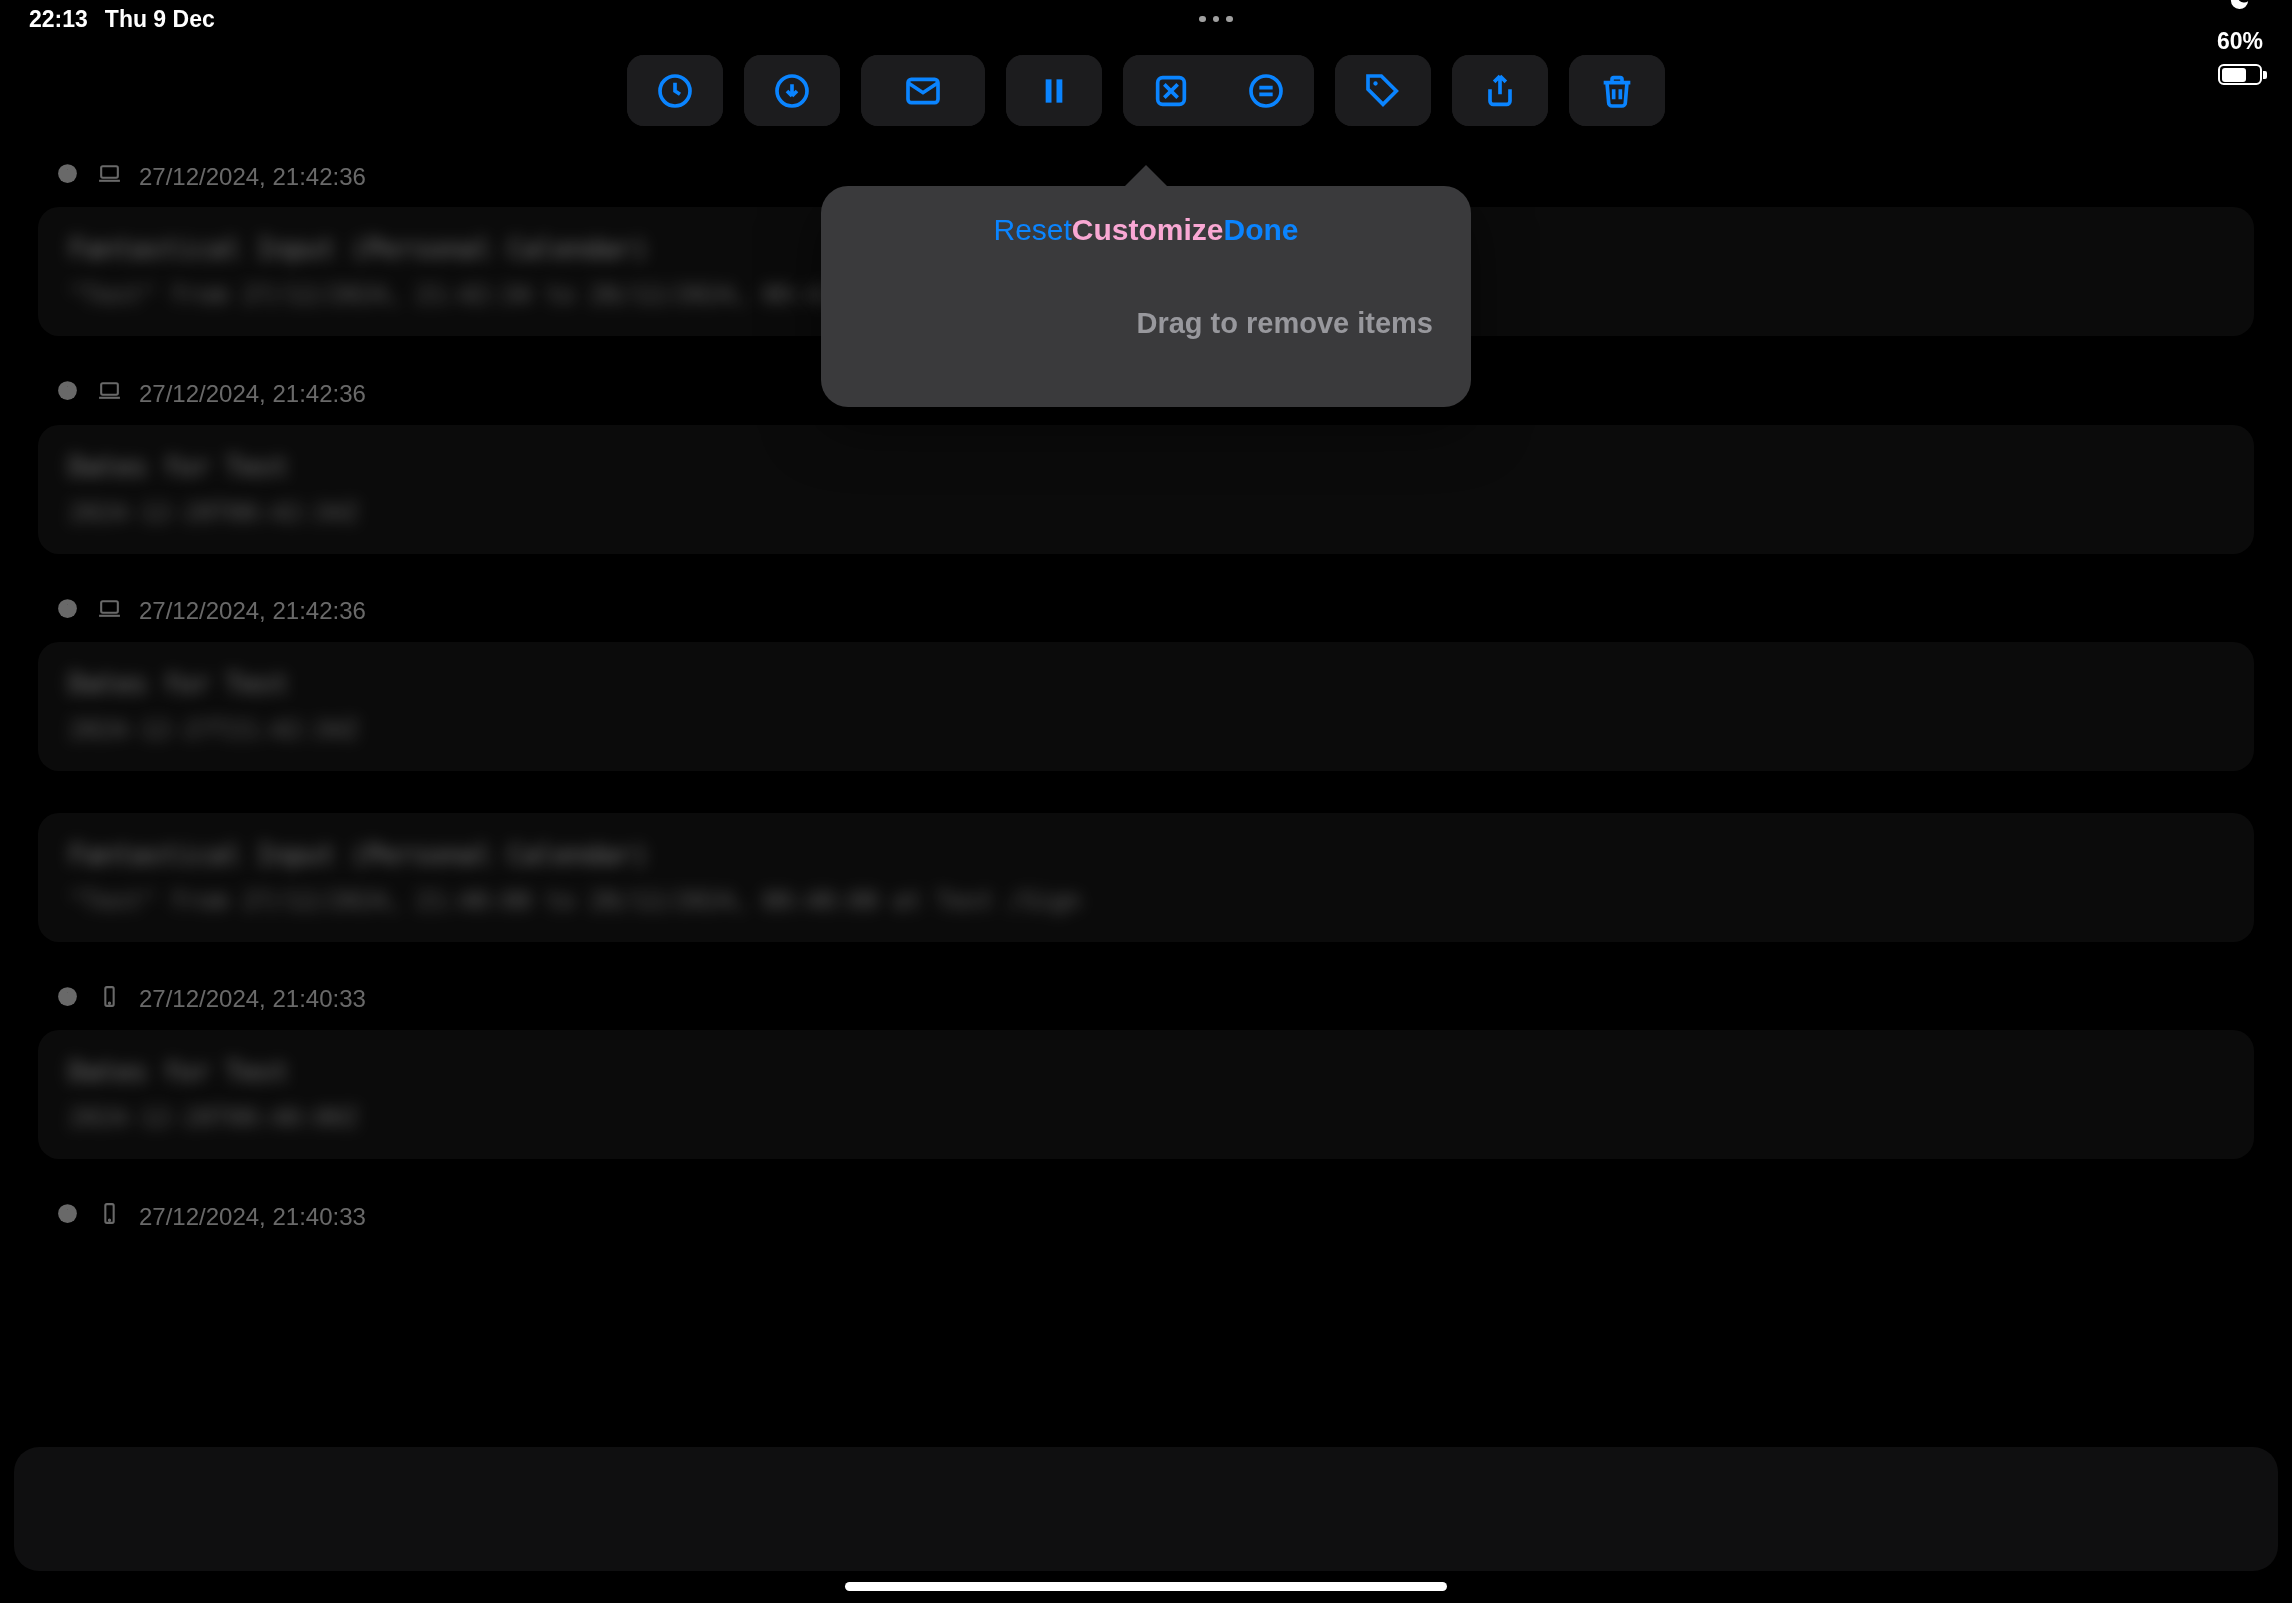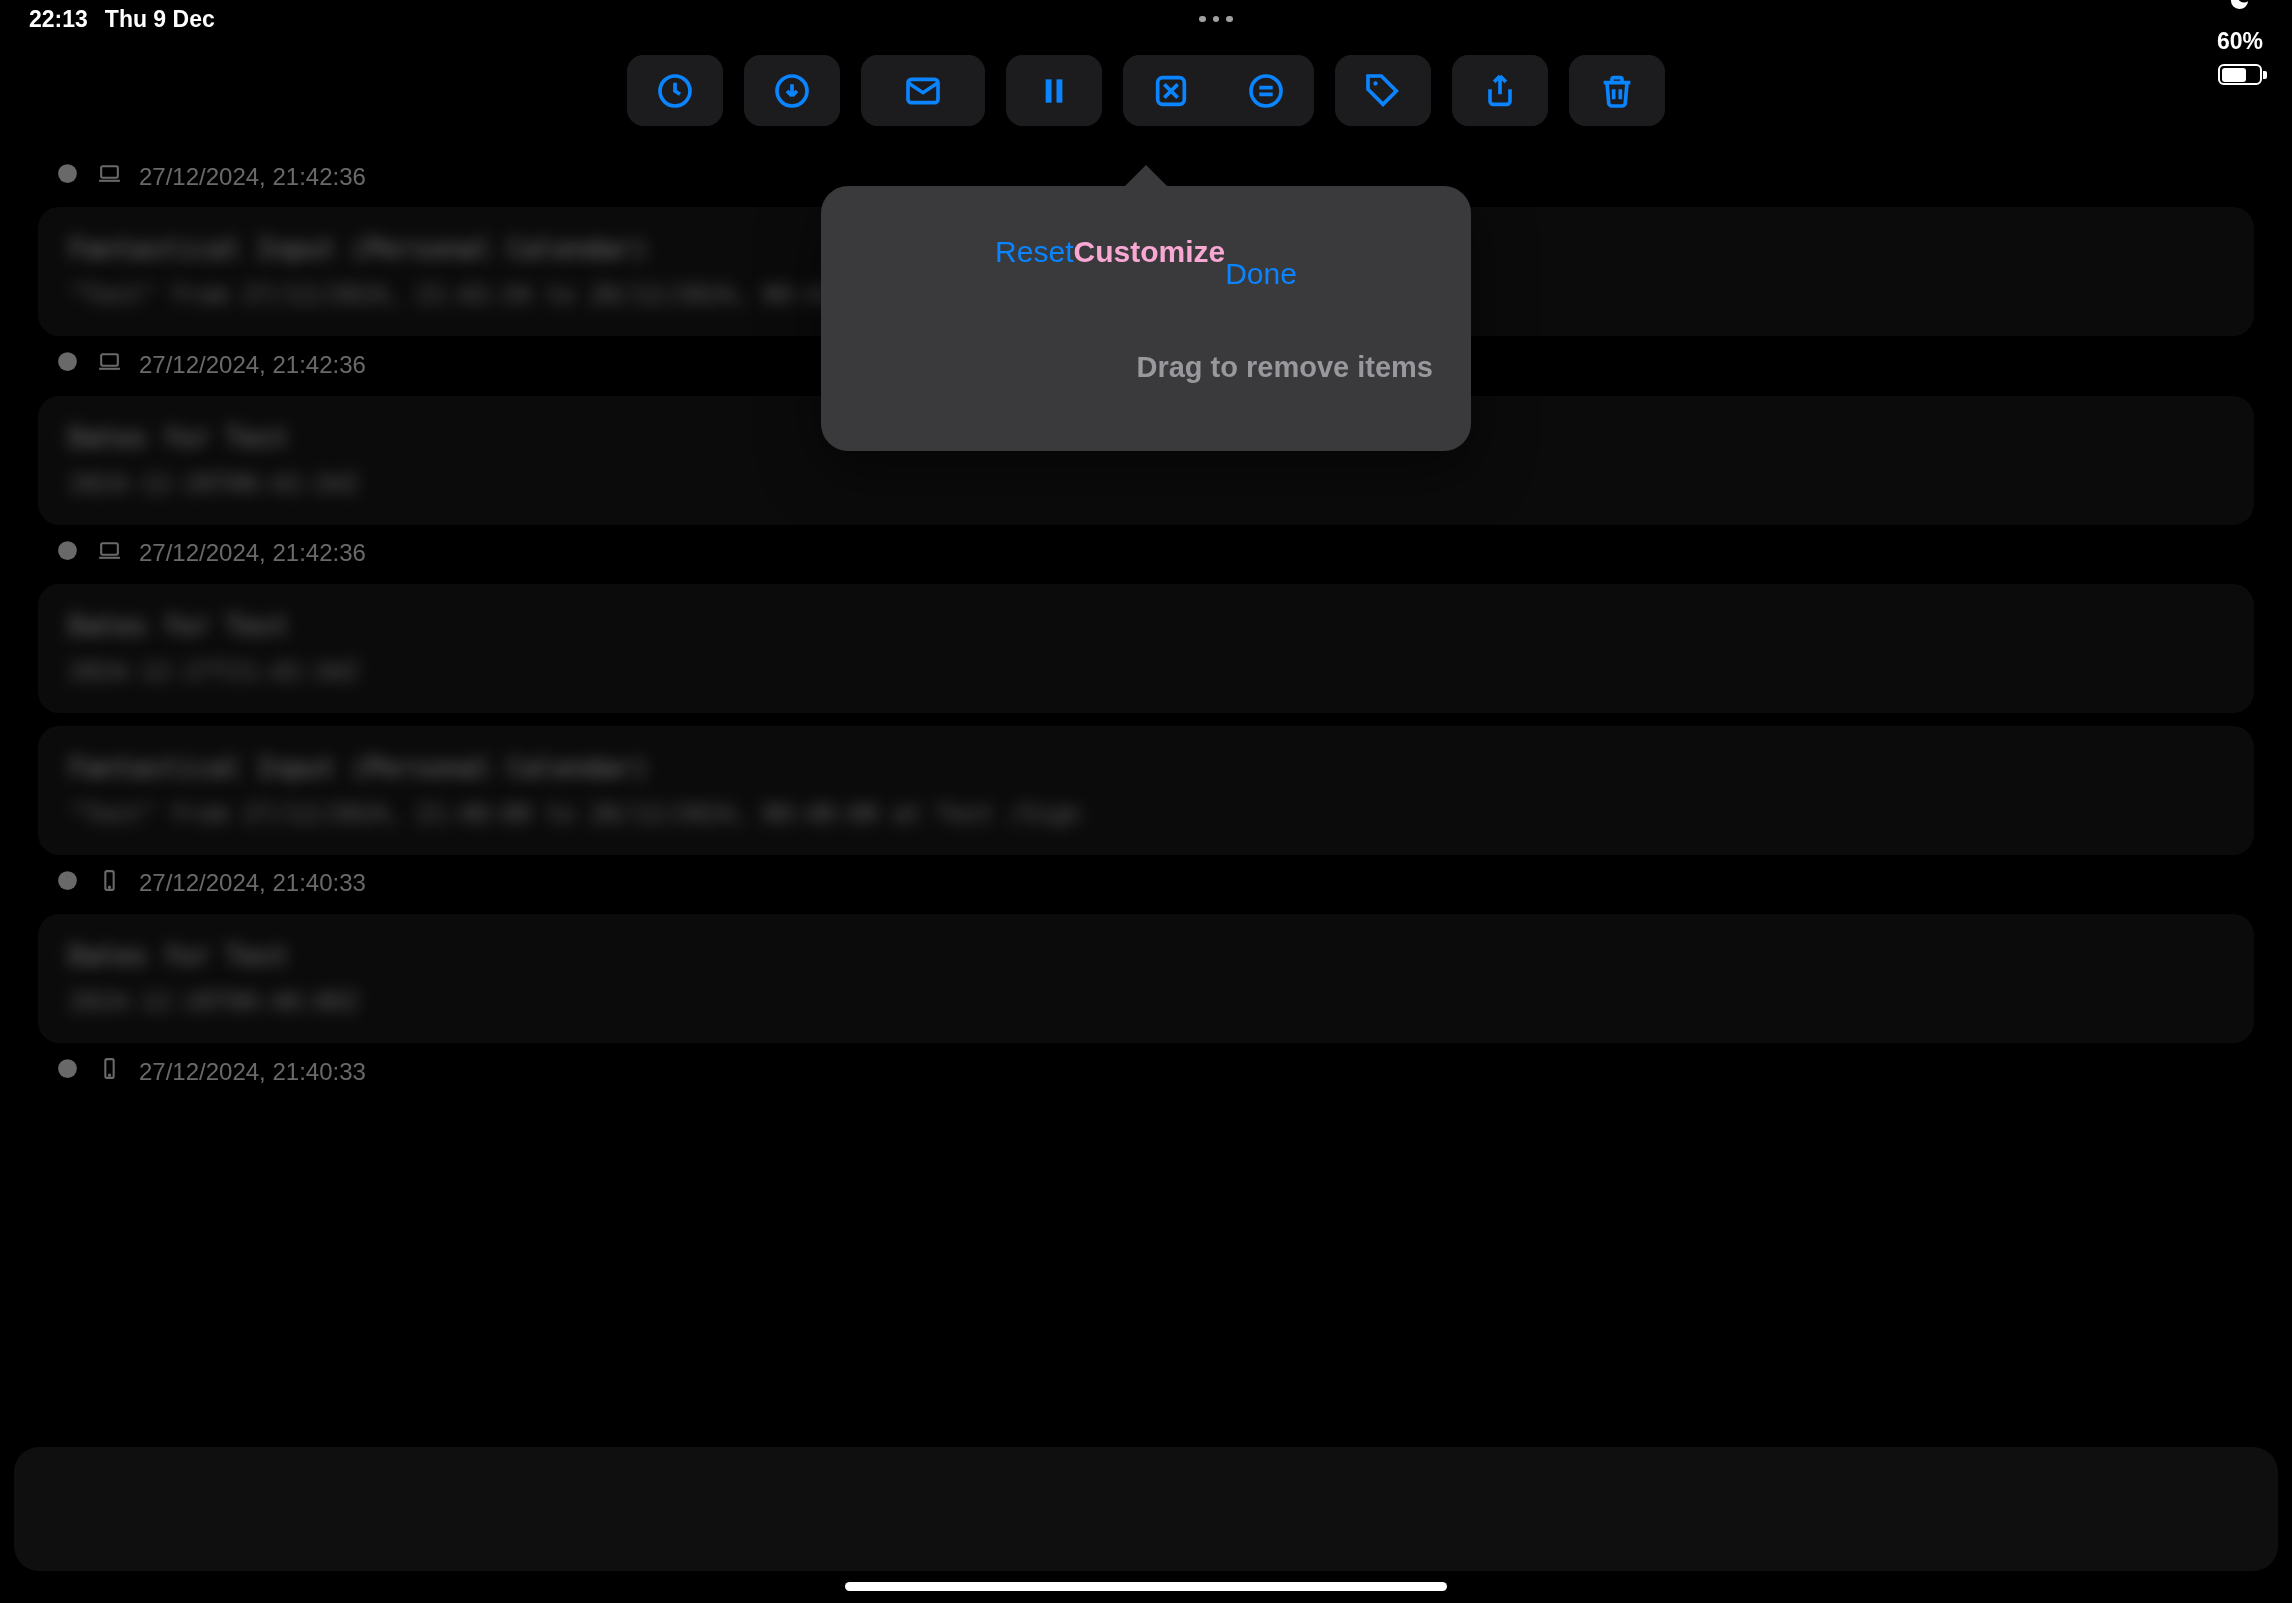--- a/index.html
+++ b/index.html
@@ -65,21 +65,21 @@
 .tool-group .tool-btn:last-child { border-radius:0 17px 17px 0; }
 .tool-group .tool-btn:only-child { border-radius:17px; }
 .tool-btn svg { width:40px; height:40px; stroke:#0a84ff; fill:none; stroke-width:2.2; }
 .tool-btn.wide { width:124px; }
 .tool-group.double { width:191px; }
 .tool-group.double .tool-btn { width:96px; }
 
 
 .log-list {
   position:absolute; top:161px; left:38px; right:38px;
-  display:flex; flex-direction:column; gap:13px;
+  display:flex; flex-direction:column; gap:42px;
   z-index:10;
 }
 .entry {}
 .entry-meta {
   display:flex; align-items:center; gap:17px;
   font-size:24px; color:#c0c0c0; font-weight:500;
   padding:0 17px 15.3px;
 }
 .entry-meta svg { width:25px; height:25px; stroke:#c0c0c0; fill:none; stroke-width:2; }
 .entry-card {
@@ -105,21 +105,21 @@
   content:""; position:absolute; top:-21px; left:50%; transform:translateX(-50%);
   border:21px solid transparent; border-bottom-color:#3a3a3c; border-top:none;
 }
 .popover-header {
   display:flex; align-items:center; justify-content:center;
   padding:27px 38px 11.5px;
   font-size:30px;
 }
 .popover-title { font-weight:600; color:#f9a8d4; }
 .popover-link { color:#0a84ff; font-weight:400; cursor:pointer; }
-.popover-done { font-weight:400;margin-top:44px; }
+.popover-done { font-weight:700; }
 .popover-body {
   padding:48px 38px 67px;
   text-align:right;
   font-size:29px; font-weight:600; color:#98989d;
 }
 
 
 .home-indicator {
   position:absolute; bottom:13.4px; left:50%; transform:translateX(-50%);
   width:602px; height:8.6px; background:#fff; border-radius:4.8px;

